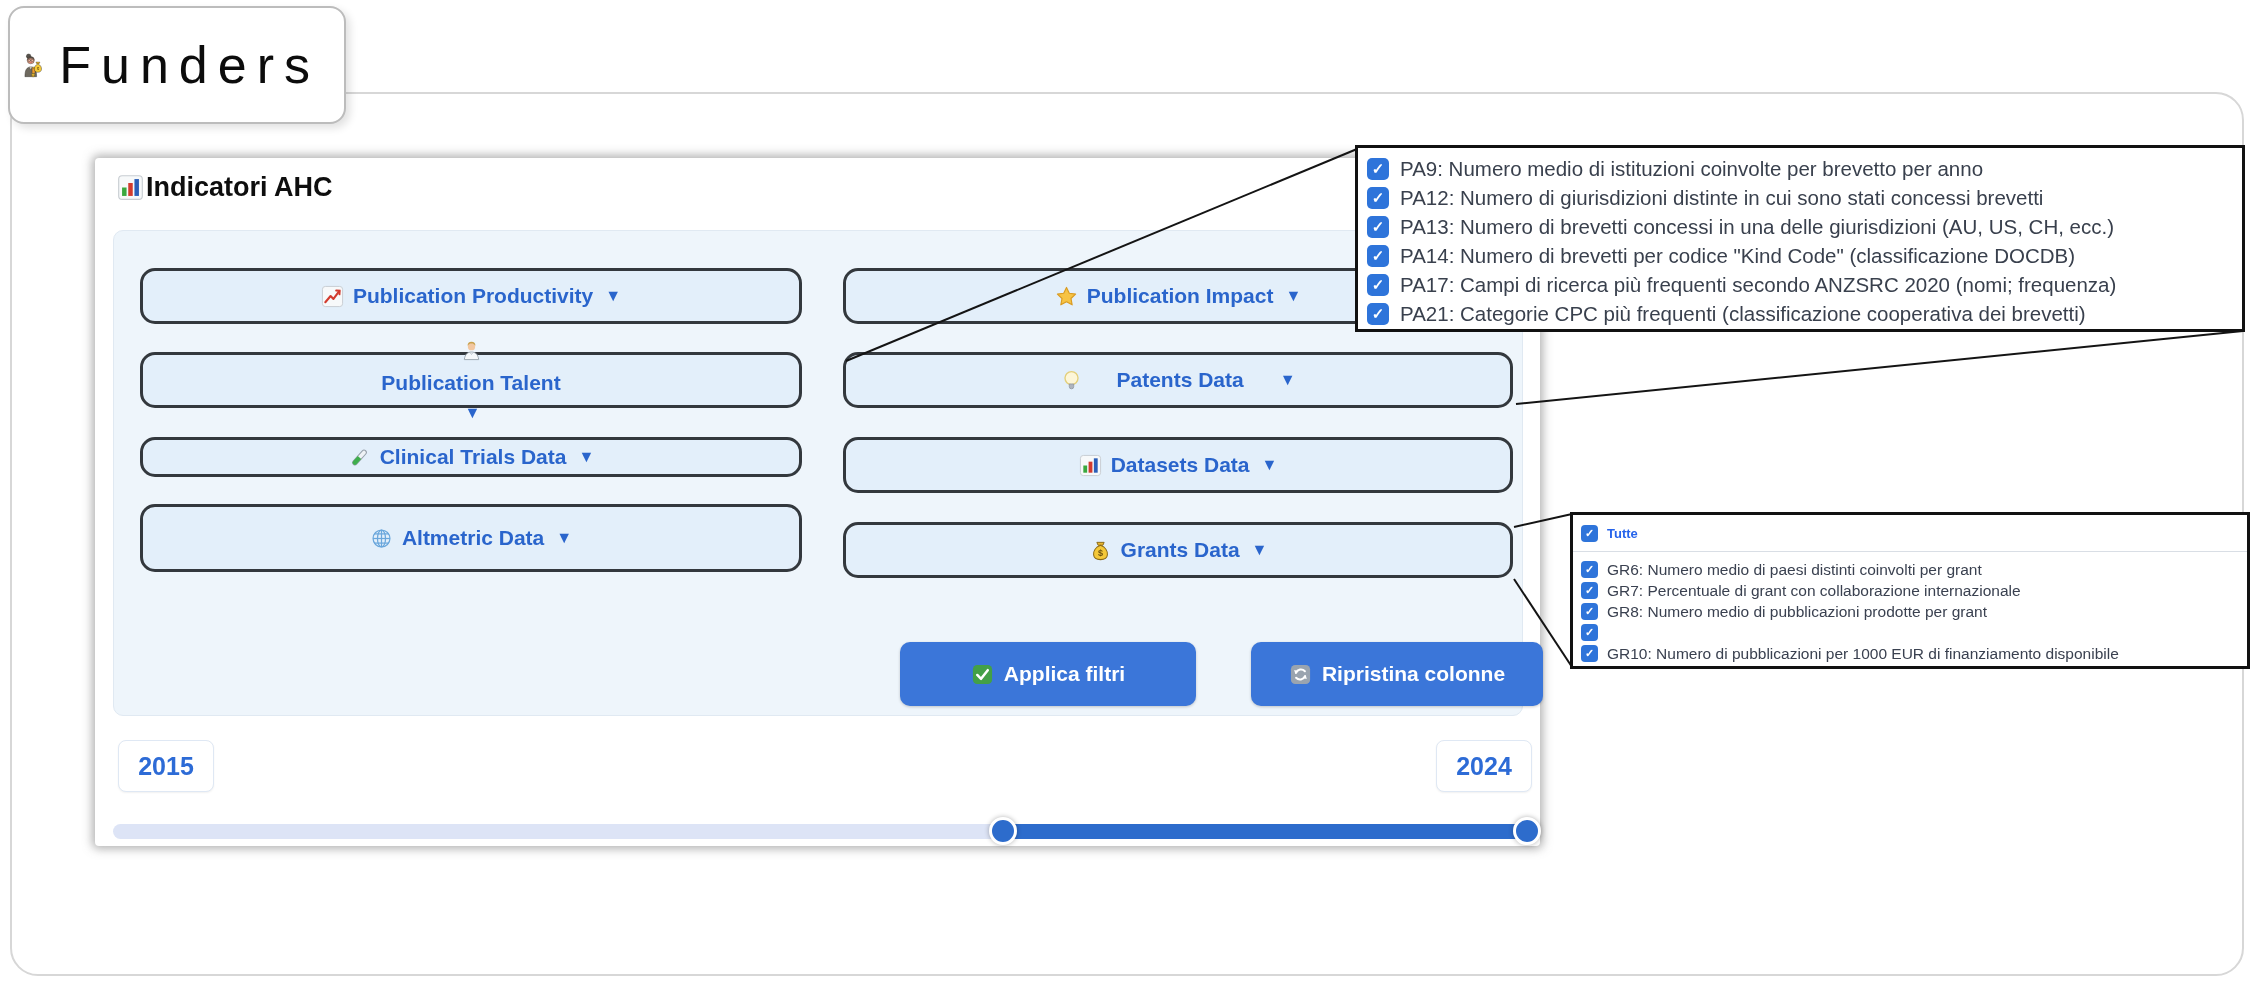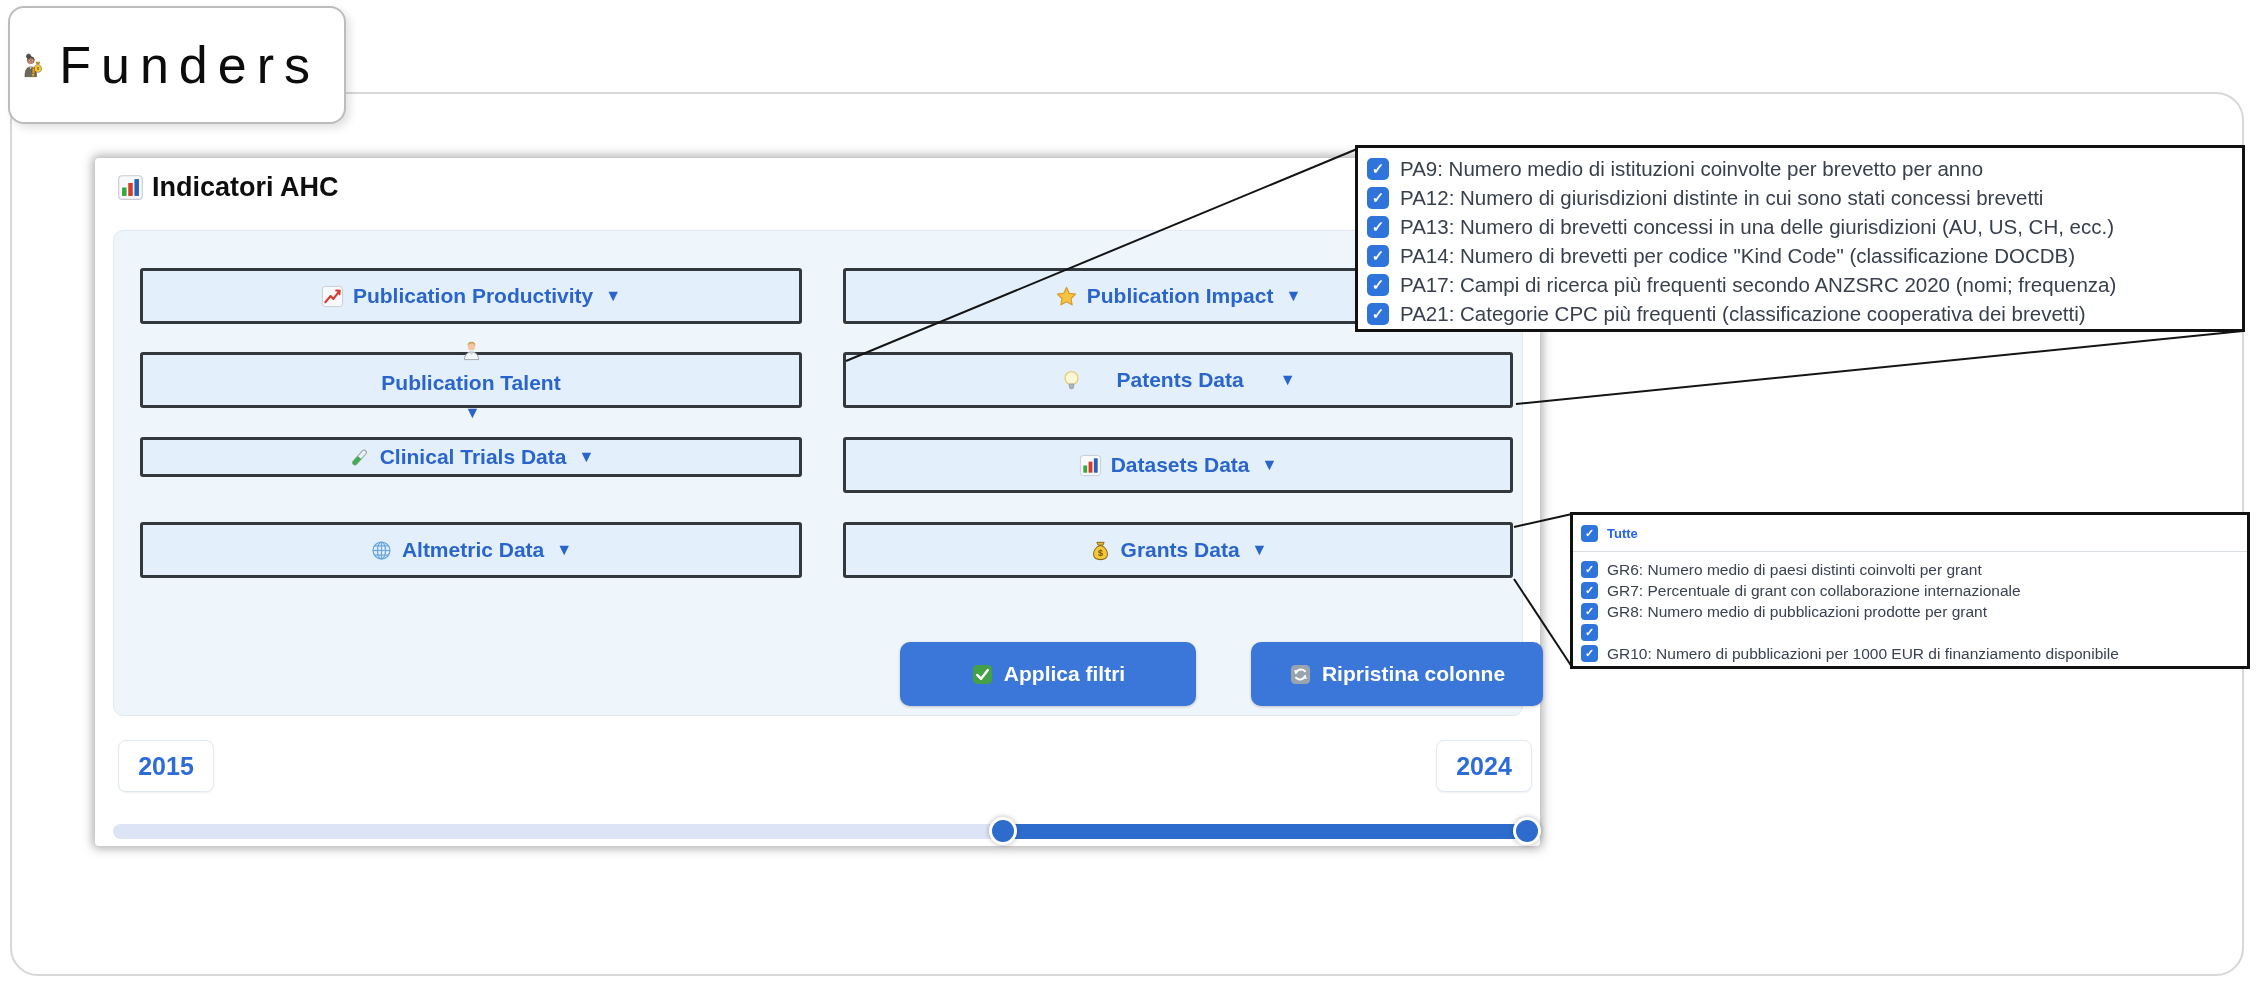--- a/index.html
+++ b/index.html
@@ -8,27 +8,27 @@
   .abs{position:absolute;}
   .container{left:10px;top:92px;width:2234px;height:884px;border:2px solid #d7d7d7;
              border-radius:28px;background:#ffffff;box-sizing:border-box;}
   .badge{left:8px;top:6px;width:338px;height:118px;background:#fff;border:2px solid #bcbcbc;
          border-radius:16px;display:flex;align-items:center;gap:16px;padding:0 24px 0 12px;
          box-sizing:border-box;box-shadow:4px 4px 9px rgba(0,0,0,.12);z-index:10;}
   .badge-title{font-size:52px;font-weight:400;letter-spacing:10px;color:#0c0c0c;white-space:nowrap;}
   .badge-icon{width:86px;height:96px;}
   .card{left:95px;top:158px;width:1445px;height:688px;background:#ffffff;border-radius:4px;
         box-shadow:0 0 10px 3px rgba(105,105,105,.5);z-index:1;}
-  .card-title{left:117px;top:172px;display:flex;align-items:center;gap:8px;
+  .card-title{left:117px;top:172px;display:flex;align-items:center;gap:2px;
               font-size:27px;font-weight:700;color:#0e0e0e;z-index:2;}
   .title-icn{width:27px;height:27px;}
   .inner{left:113px;top:230px;width:1410px;height:486px;background:#eef5fb;
          border:1px solid #e0e9f2;border-radius:10px;z-index:1;box-sizing:border-box;}
   .dd{display:flex;align-items:center;justify-content:center;gap:9px;background:#e3effa;
-      border:3px solid #33383d;border-radius:3px;color:#2a65cc;font-weight:700;font-size:21px;
+      border:3px solid #33383d;border-radius:15px;color:#2a65cc;font-weight:700;font-size:21px;
       z-index:2;cursor:pointer;font-family:inherit;box-sizing:border-box;padding:0;}
   .caret{font-size:16px;margin-left:3px;}
   .icn{width:23px;height:23px;display:inline-block;}
   .icn svg,.title-icn svg,.badge-icon svg{width:100%;height:100%;display:block;}
   .action{display:flex;align-items:center;justify-content:center;gap:10px;background:#3b76d9;
           border:none;border-radius:10px;color:#fff;font-weight:700;font-size:21px;z-index:2;
           cursor:pointer;font-family:inherit;box-shadow:0 1px 3px rgba(0,0,0,.2);}
   .yearbox{background:#fff;border:1px solid #dfe8f4;border-radius:8px;color:#2d6bd6;
            font-weight:700;font-size:25px;display:flex;align-items:center;justify-content:center;
            z-index:2;box-shadow:0 1px 2px rgba(0,0,0,.06);box-sizing:border-box;}
@@ -164,21 +164,21 @@
           <rect x="1.5" y="1.5" width="21" height="21" rx="3" fill="#f7f9fa" stroke="#c8cdd2" stroke-width="1"></rect>
           <rect x="4.5" y="12" width="4" height="7.5" fill="#3aa83e"></rect>
           <rect x="10" y="8" width="4" height="11.5" fill="#d23b2e"></rect>
           <rect x="15.5" y="4.5" width="4" height="15" fill="#2b5fb8"></rect>
         </svg>
       </span>
     <span>Datasets Data</span>
     <span class="caret">▼</span>
   </button>
 
-  <button class="abs dd" style="left:140px;top:522px;width:662px;height:56px;">
+  <button class="abs dd" style="left:140px;top:504px;width:662px;height:68px;">
     <span class="icn">
         <svg viewBox="0 0 24 24">
           <g fill="none" stroke="#6aa7dc" stroke-width="1.3">
             <circle cx="12" cy="12" r="8.8"></circle>
             <ellipse cx="12" cy="12" rx="4.2" ry="8.8"></ellipse>
             <line x1="3.2" y1="12" x2="20.8" y2="12"></line>
             <line x1="4.4" y1="7.2" x2="19.6" y2="7.2"></line>
             <line x1="4.4" y1="16.8" x2="19.6" y2="16.8"></line>
             <line x1="12" y1="3.2" x2="12" y2="20.8"></line>
           </g>

